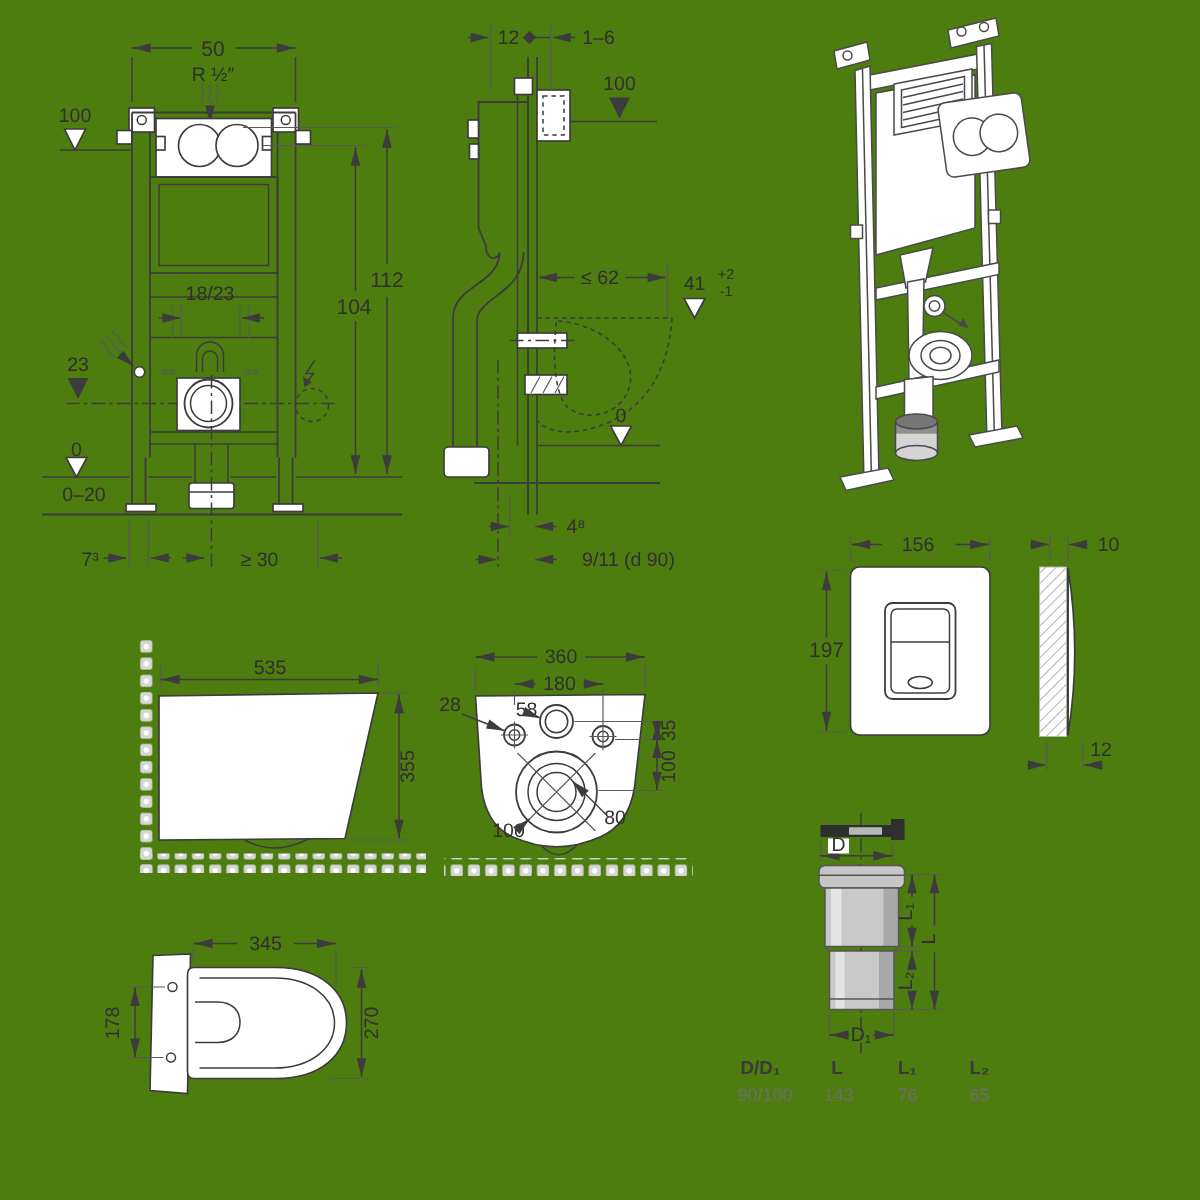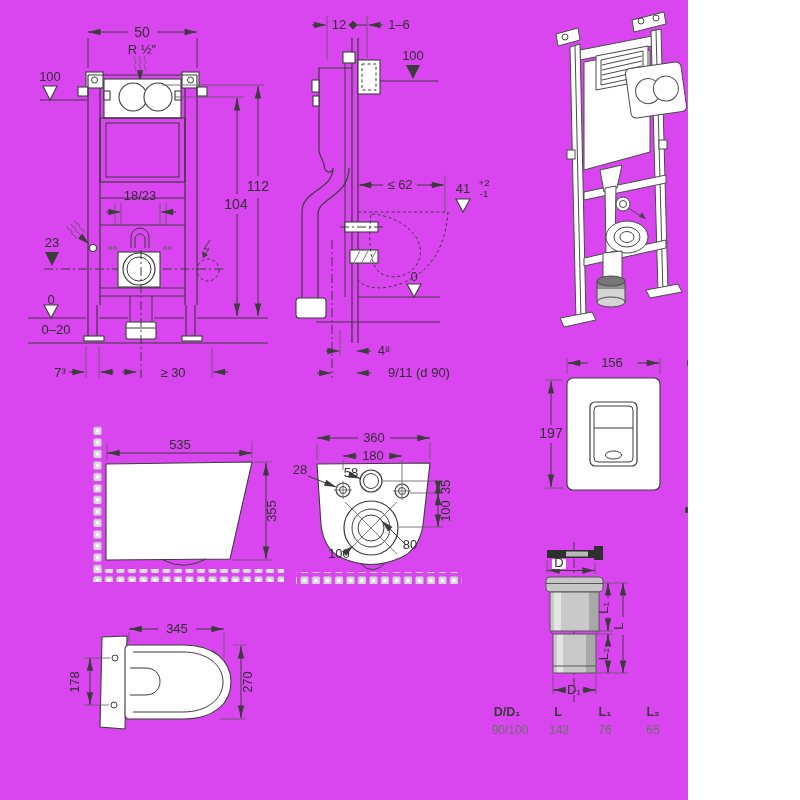--- a/index.html
+++ b/index.html
@@ -1,16 +1,16 @@
 <!DOCTYPE html>
 <html><head>
 <meta charset="utf-8">
 <style>
   html,body{margin:0;padding:0;background:#ffffff;}
-  .stage{position:relative;width:688px;height:800px;background:#d946ef;overflow:hidden;
+  .stage{position:relative;width:800px;height:800px;background:#4d7c0f;overflow:hidden;
          font-family:"Liberation Sans","DejaVu Sans",sans-serif;}
   svg{display:block;}
   .ln{stroke:#3c3c3c;stroke-width:1;fill:none;}
   .ln2{stroke:#3c3c3c;stroke-width:1.2;fill:none;}
   .thin{stroke:#5a5a5a;stroke-width:.8;fill:none;}
   .wfill{fill:#ffffff;stroke:#3c3c3c;stroke-width:1.1;}
   .t{font-size:13px;fill:#303030;text-anchor:middle;}
   .tb{font-size:14px;fill:#303030;text-anchor:middle;}
   .ts{font-size:9.5px;fill:#303030;text-anchor:middle;}
   .th{font-size:12.5px;font-weight:bold;fill:#3a3a3a;text-anchor:middle;}

